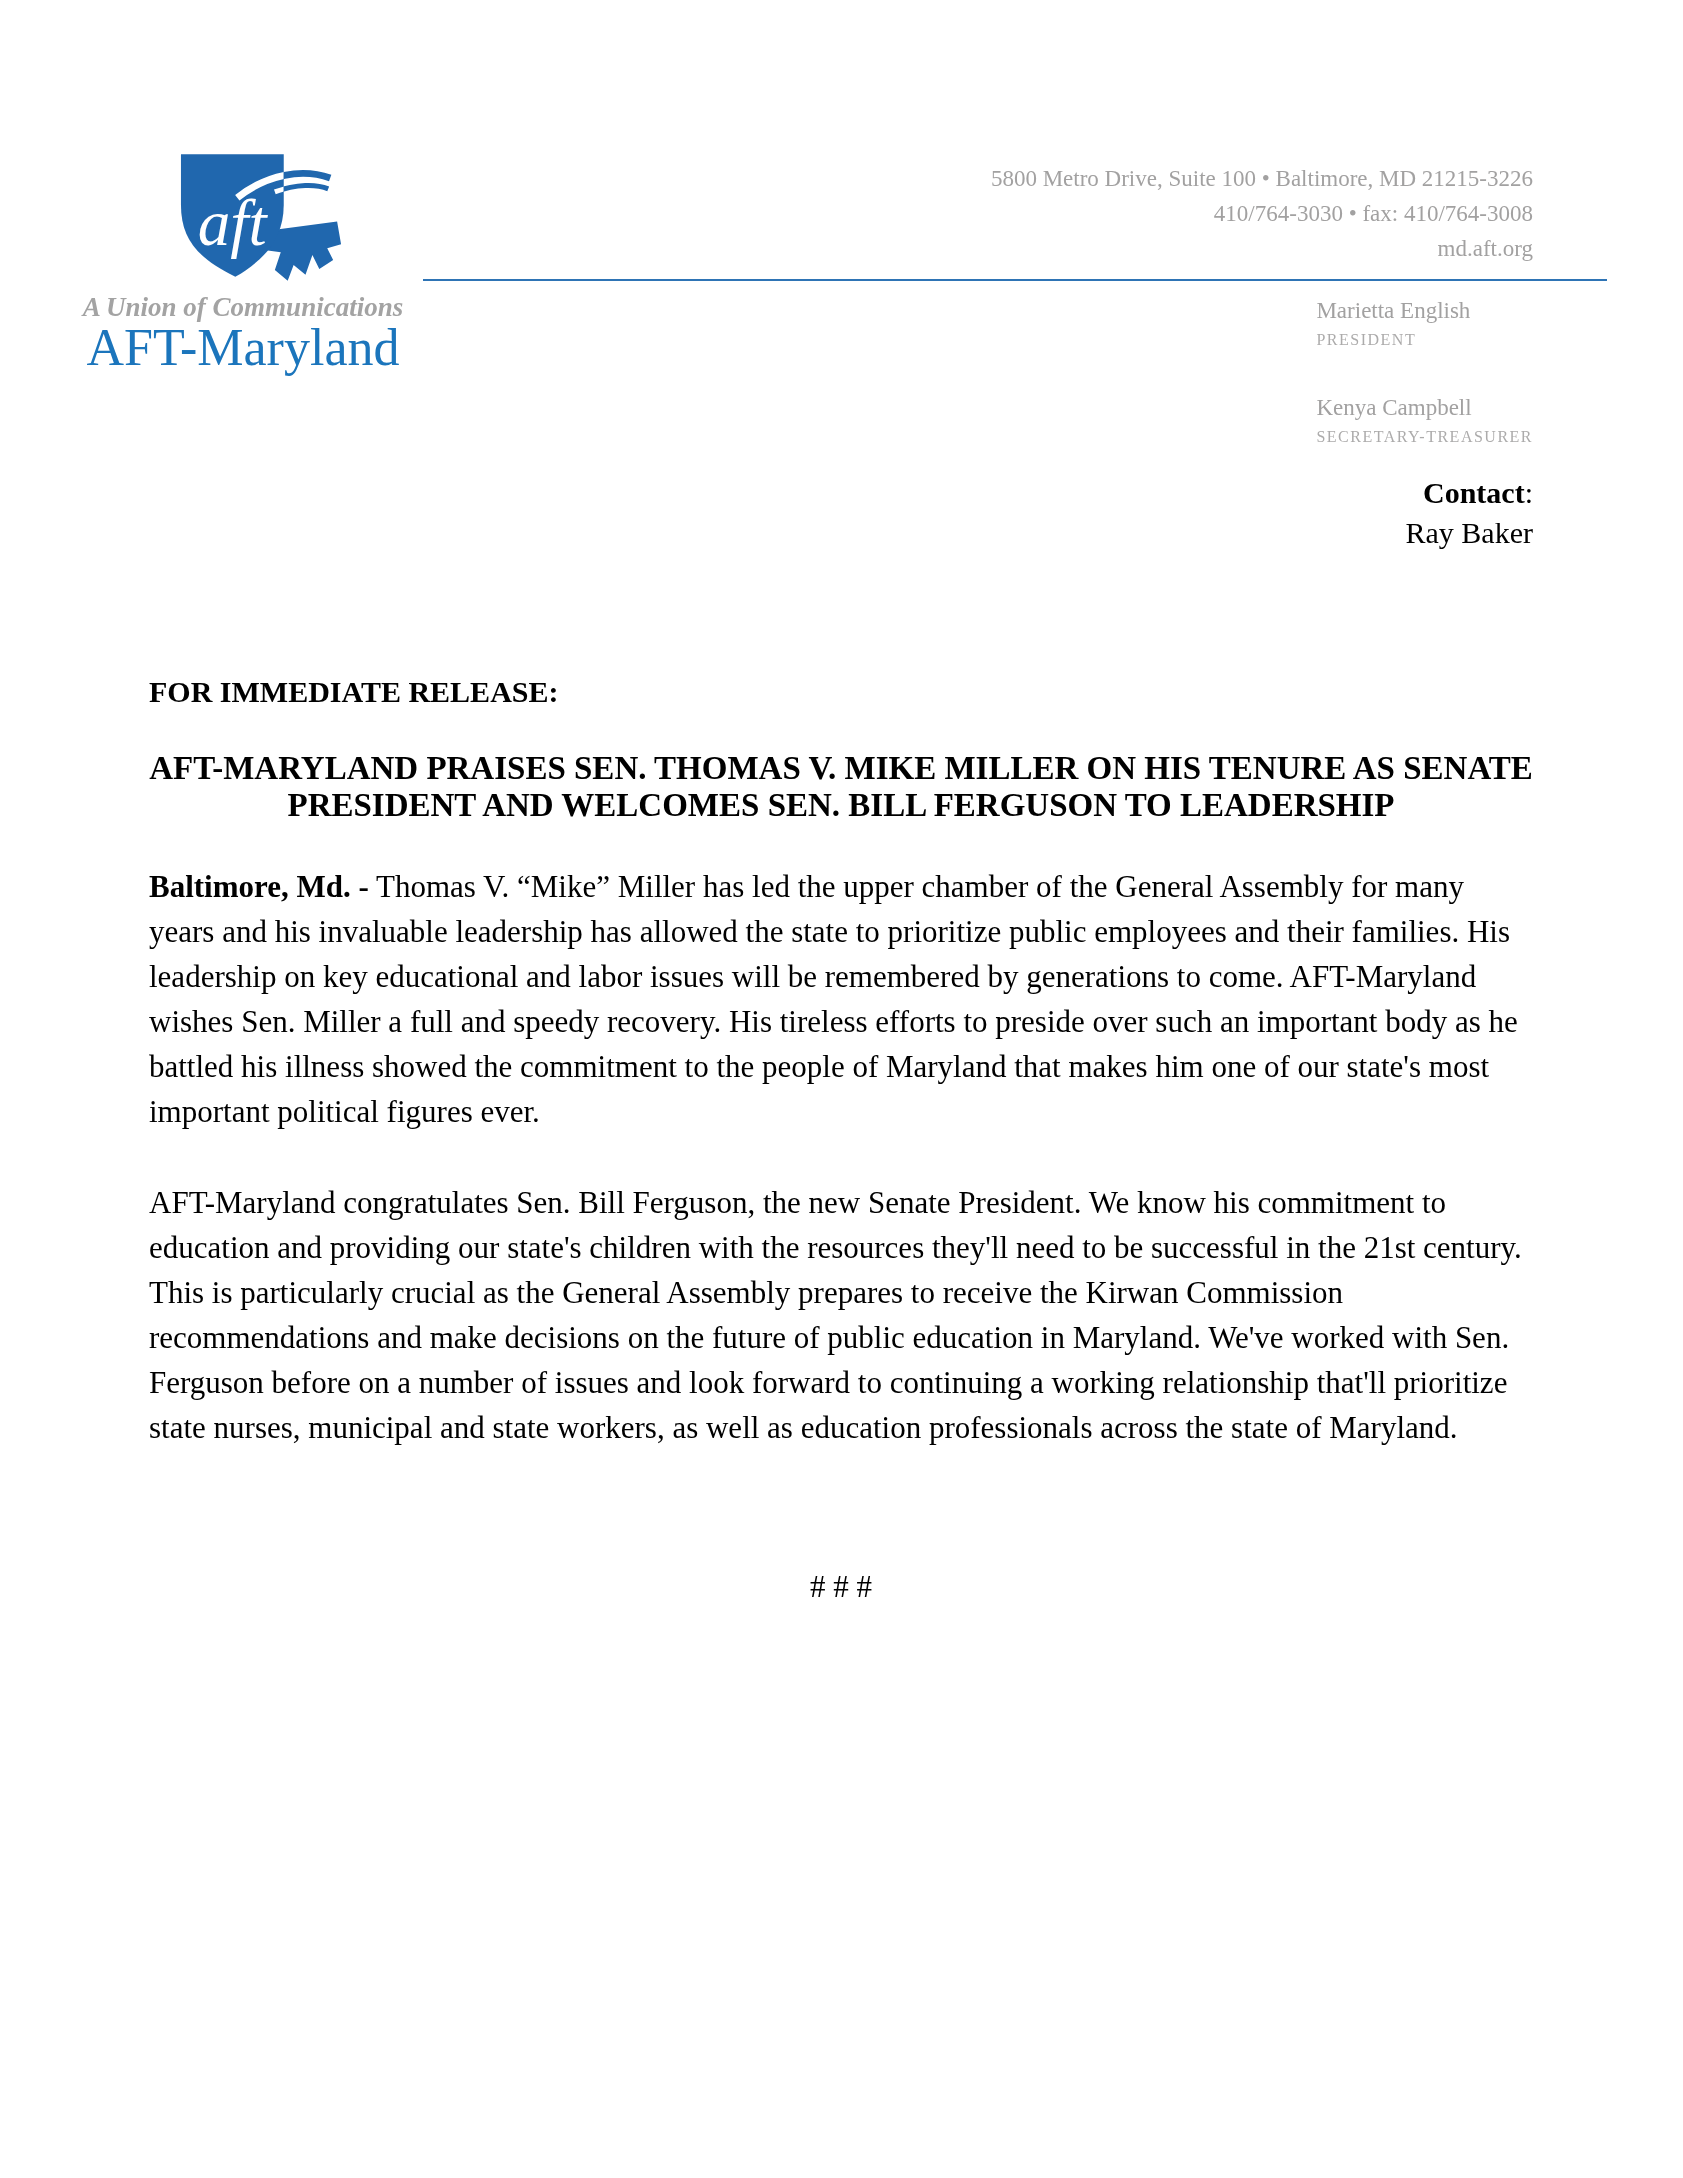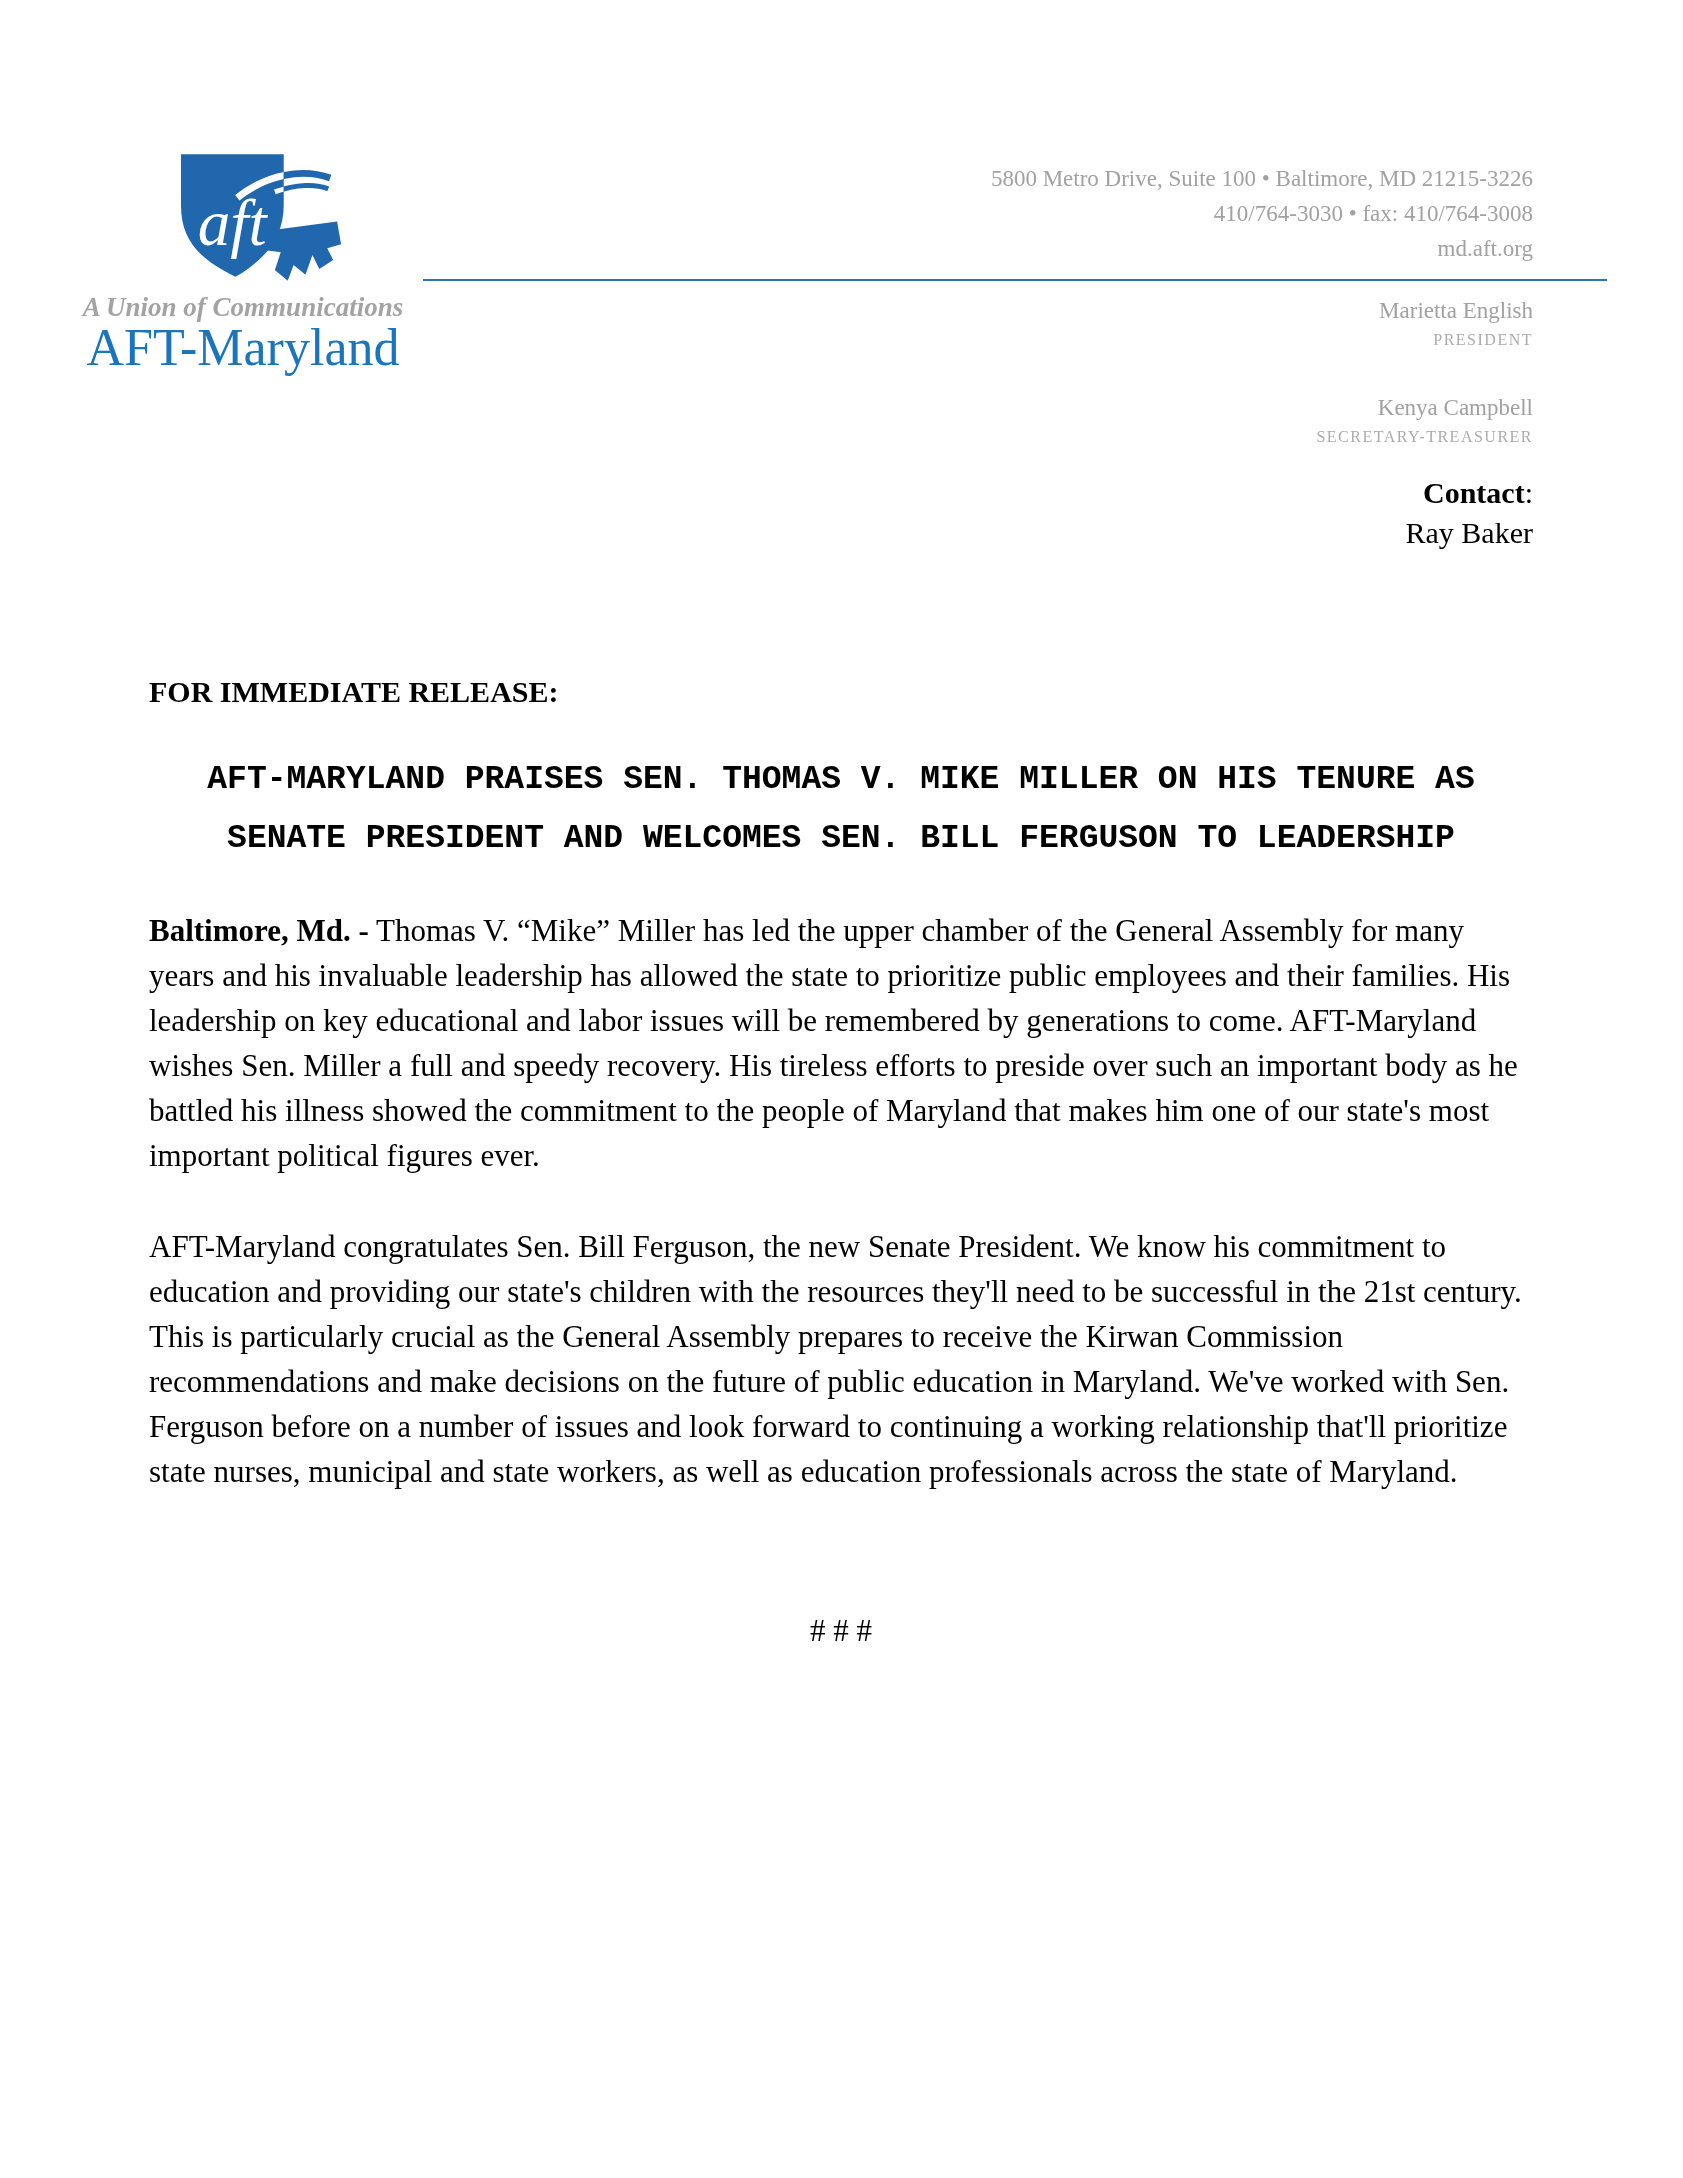--- a/index.html
+++ b/index.html
@@ -31,21 +31,21 @@
     font-size:23px; line-height:35px;
     color:#a2a1a1;
   }
   .header-rule {
     position:absolute; left:423px; top:279px;
     width:1184px; height:2px;
     background:#2e74b5;
   }
   .officers {
     position:absolute; right:150px; top:297px;
-    text-align:right; color:#a2a1a1;
+    text-align:left; color:#a2a1a1;
   }
   .officer + .officer { margin-top:44px; }
   .officer-name { font-size:23px; line-height:28px; }
   .officer-title { font-size:16px; line-height:20px; margin-top:5px; letter-spacing:1.5px; color:#acabab; }
   .contact-block {
     position:absolute; right:150px; top:473px;
     text-align:right;
     font-size:30px; line-height:40px;
     color:#000;
   }
@@ -54,21 +54,21 @@
   
   .body-block {
     position:absolute; left:149px; top:674px; width:1384px;
   }
   .kicker {
     font-weight:bold; font-size:30px; line-height:36px;
   }
   .release-title {
     margin-top:40px;
     text-align:center;
-    font-weight:bold; font-size:33px; line-height:59px;font-family:Liberation Mono, monospace;
+    font-weight:bold; font-size:33px; line-height:37px;
   }
   .body-par {
     margin:0; margin-top:40px;
     font-size:31px; line-height:45px;
     text-align:left;
   }
   .body-par.second { margin-top:46px; }
   .dateline { font-weight:bold; }
   .end-mark {
     margin-top:119px;

